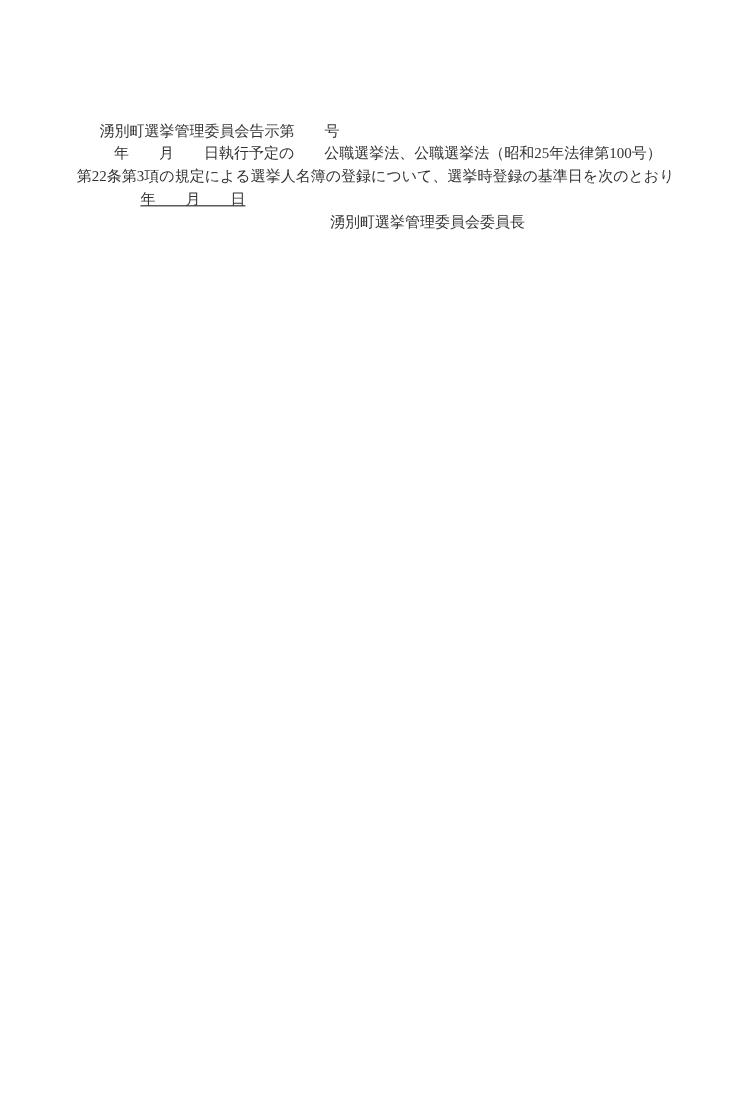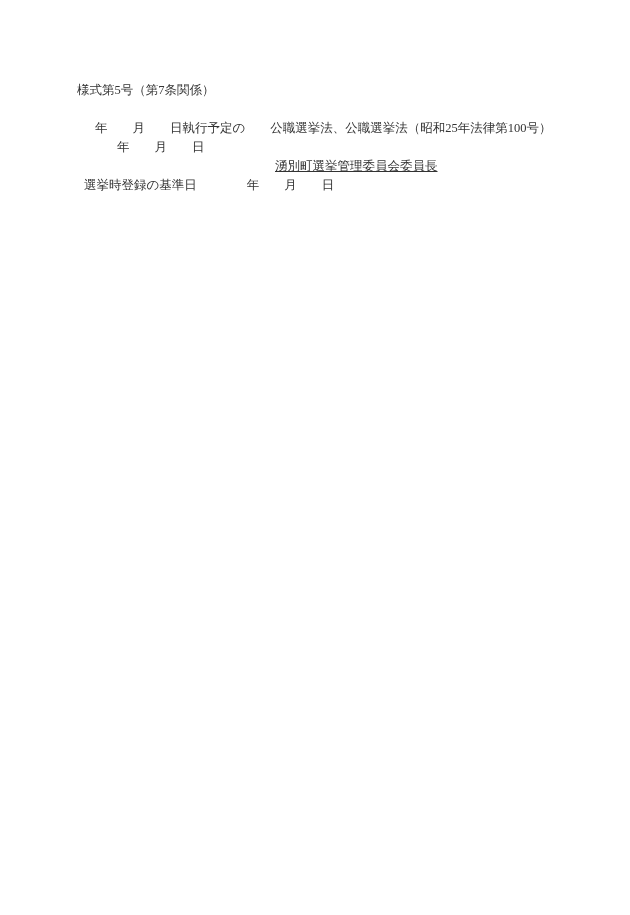--- a/index.html
+++ b/index.html
@@ -28,29 +28,29 @@
   .line {
     margin: 0;
     padding: 0;
     min-height: 19px;
     white-space: pre;
   }
   
   .ind-form      { padding-left: 13px;  }  
   .ind-notice    { padding-left: 19px;  }  
   .ind-body1     { padding-left: 31px;  }  
-  .ind-date      { padding-left: 53px;  }  
-  .ind-signature { padding-left: 211px; text-decoration: underline; }  
+  .ind-date      { padding-left: 53px; text-decoration: underline;  }  
+  .ind-signature { padding-left: 211px; }  
   .ind-basedate  { padding-left: 20px;  }  
 </style>
 </head>
 <body>
 
 <div class="page">
   <div class="doc">
-    <p class="line ind-form">様式第5号（第7条関係）</p>
     <p class="line"></p>
+    <p class="line ind-notice">湧別町選挙管理委員会告示第　　号</p>
     <p class="line ind-body1">年　　月　　日執行予定の　　公職選挙法、公職選挙法（昭和25年法律第100号）</p>
+    <p class="line">第22条第3項の規定による選挙人名簿の登録について、選挙時登録の基準日を次のとおり</p>
     <p class="line ind-date">年　　月　　日</p>
     <p class="line ind-signature">湧別町選挙管理委員会委員長</p>
-    <p class="line ind-basedate">選挙時登録の基準日　　　　年　　月　　日</p>
   </div>
 </div>
 
 </body></html>

